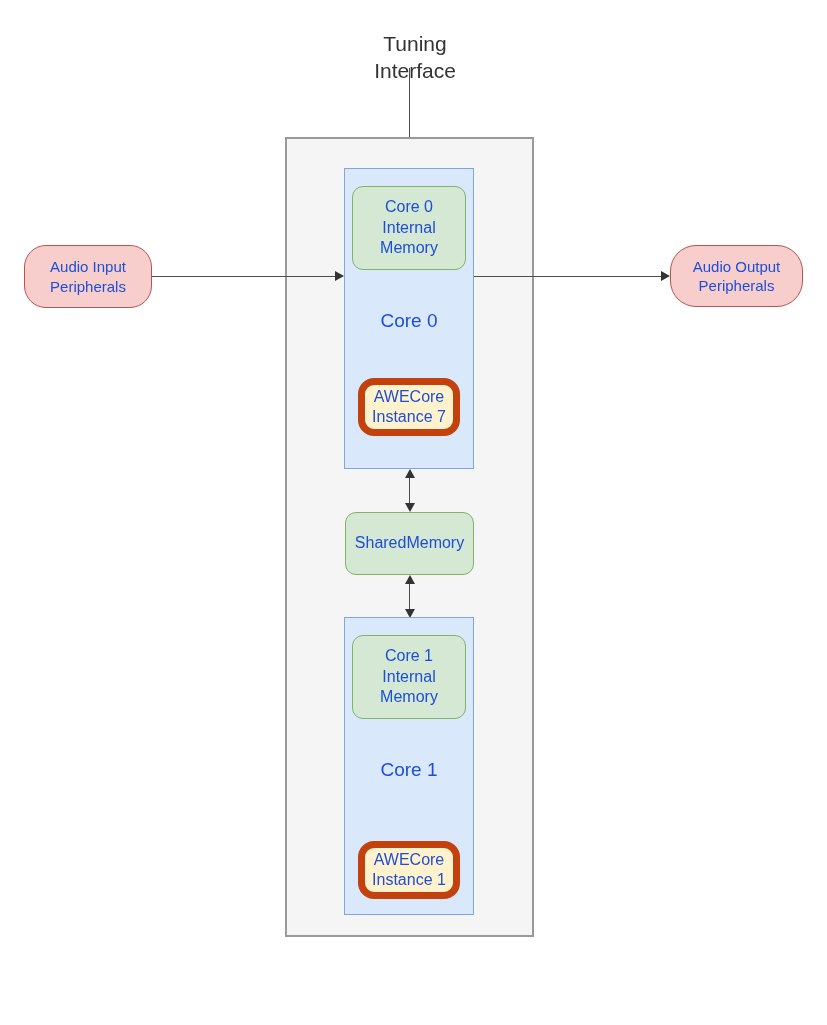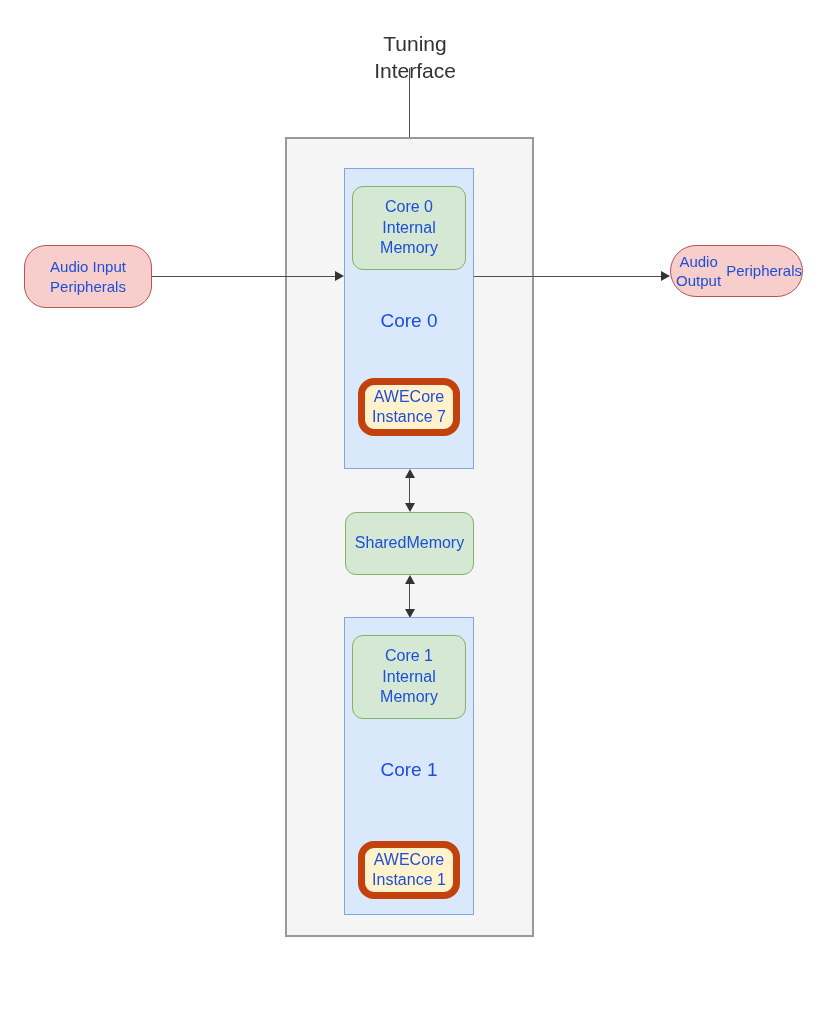--- a/index.html
+++ b/index.html
@@ -156,21 +156,21 @@
   </div>
 
   <div class="node awe" style="left:358px; top:378px; width:102px; height:58px; flex-direction:column;">
     <div>AWECore</div>
     <div>Instance 7</div>
   </div>
 
   <div class="line-h" style="left:474px; top:276px; width:190px;"></div>
   <div class="arrow arrow-right" style="left:661px; top:271px;"></div>
 
-  <div class="node periph" style="left:670px; top:245px; width:133px; height:52px; flex-direction:row;border-radius:26px;">
+  <div class="node periph" style="left:670px; top:245px; width:133px; height:62px; flex-direction:column;border-radius:26px;">
     <div>Audio Output</div>
     <div>Peripherals</div>
   </div>
 
   <div class="line-v" style="left:409px; top:474px; height:34px;"></div>
   <div class="arrow arrow-up" style="left:405px; top:469px;"></div>
   <div class="arrow arrow-down" style="left:405px; top:503px;"></div>
 
   <div class="node mem" style="left:345px; top:512px; width:129px; height:63px; flex-direction:row;">
     <div>Shared</div>

